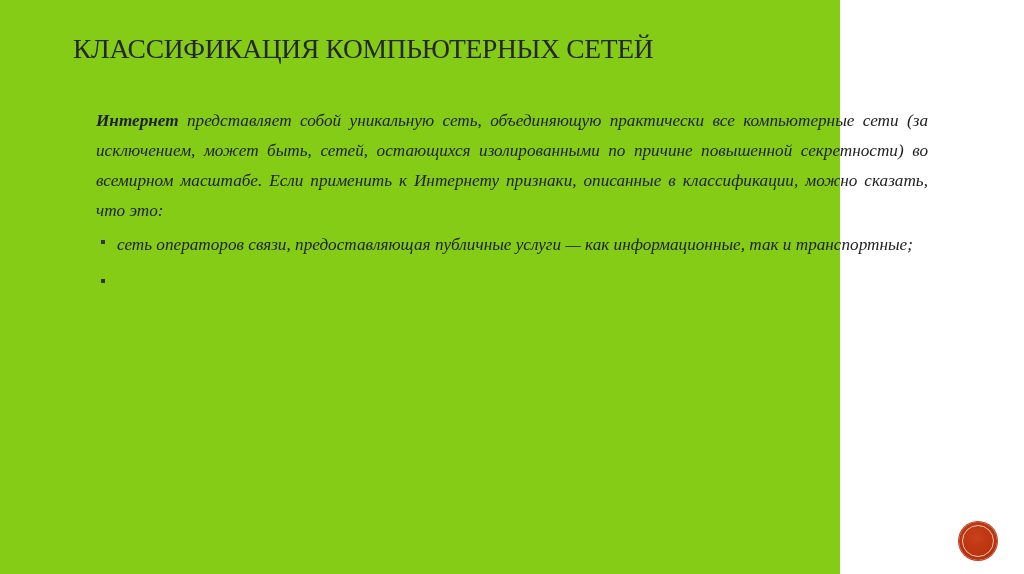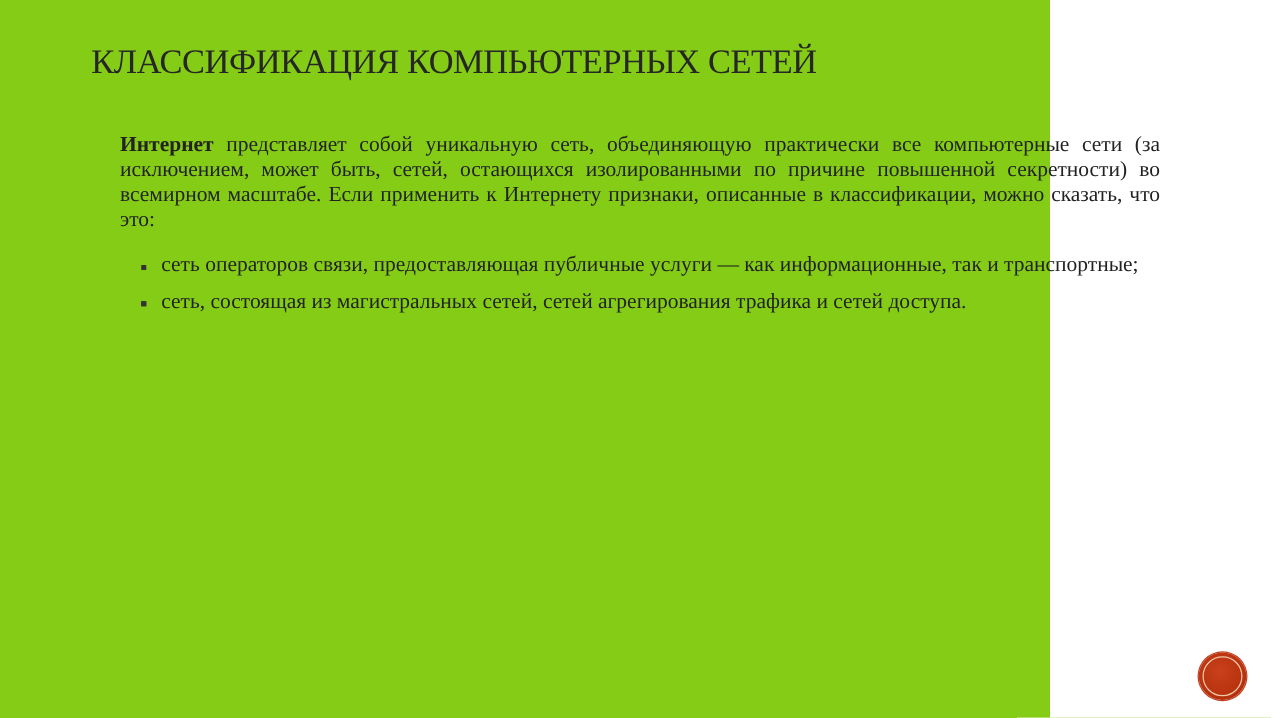--- a/index.html
+++ b/index.html
@@ -32,34 +32,35 @@
     white-space: nowrap;
     margin: 0;
     font-weight: normal;
   }
   .content {
     position: absolute;
     left: 96px;
     top: 106px;
     width: 832px;
     font-size: 17.2px;
-    line-height: 20px;
+    line-height: 30px;
     color: #222;
+    font-style: italic;
   }
   .intro {
     text-align: justify;
     text-align-last: left;
     margin: 0;
   }
   .intro b {
     font-weight: bold;
   }
   ul.bullets {
     list-style: none;
-    margin: 16px;
+    margin: 4px;
     padding: 0;
   }
   ul.bullets li {
     position: relative;
     padding-left: 17px;
     text-align: justify;
     text-align-last: left;
     margin-bottom: 9px;
   }
   ul.bullets li .marker {
@@ -100,24 +101,20 @@
     <p class="intro"><b>Интернет</b><span> представляет собой уникальную сеть, объединяющую практически все компьютерные сети (за исключением, может быть, сетей, остающихся изолированными по причине повышенной секретности) во всемирном масштабе. Если применить к Интернету признаки, описанные в классификации, можно сказать, что это:</span></p>
 
     <ul class="bullets">
       <li>
         <span class="marker"></span>
         <span>сеть операторов связи, предоставляющая публичные услуги — как информационные, так и транспортные;</span>
       </li>
       <li>
         <span class="marker"></span>
       </li>
-      <li>
-        <span class="marker"></span>
-        <span>сеть, состоящая из магистральных сетей, сетей агрегирования трафика и сетей доступа.</span>
-      </li>
     </ul>
   </div>
 
   <div class="nav-button">
     <span class="ring"></span>
   </div>
 
 </div>
 
 </body></html>

